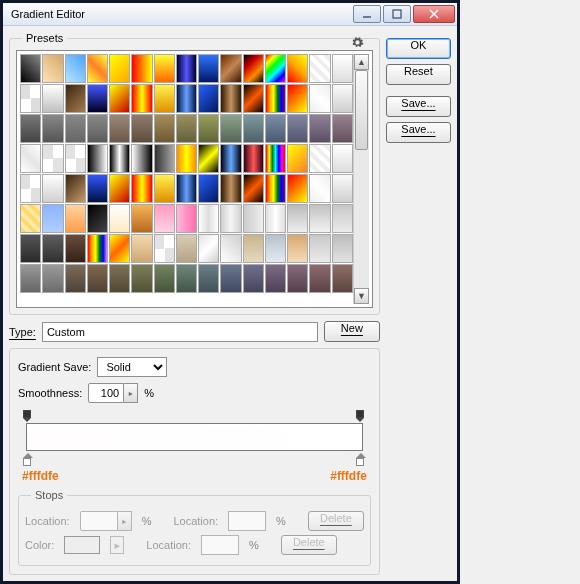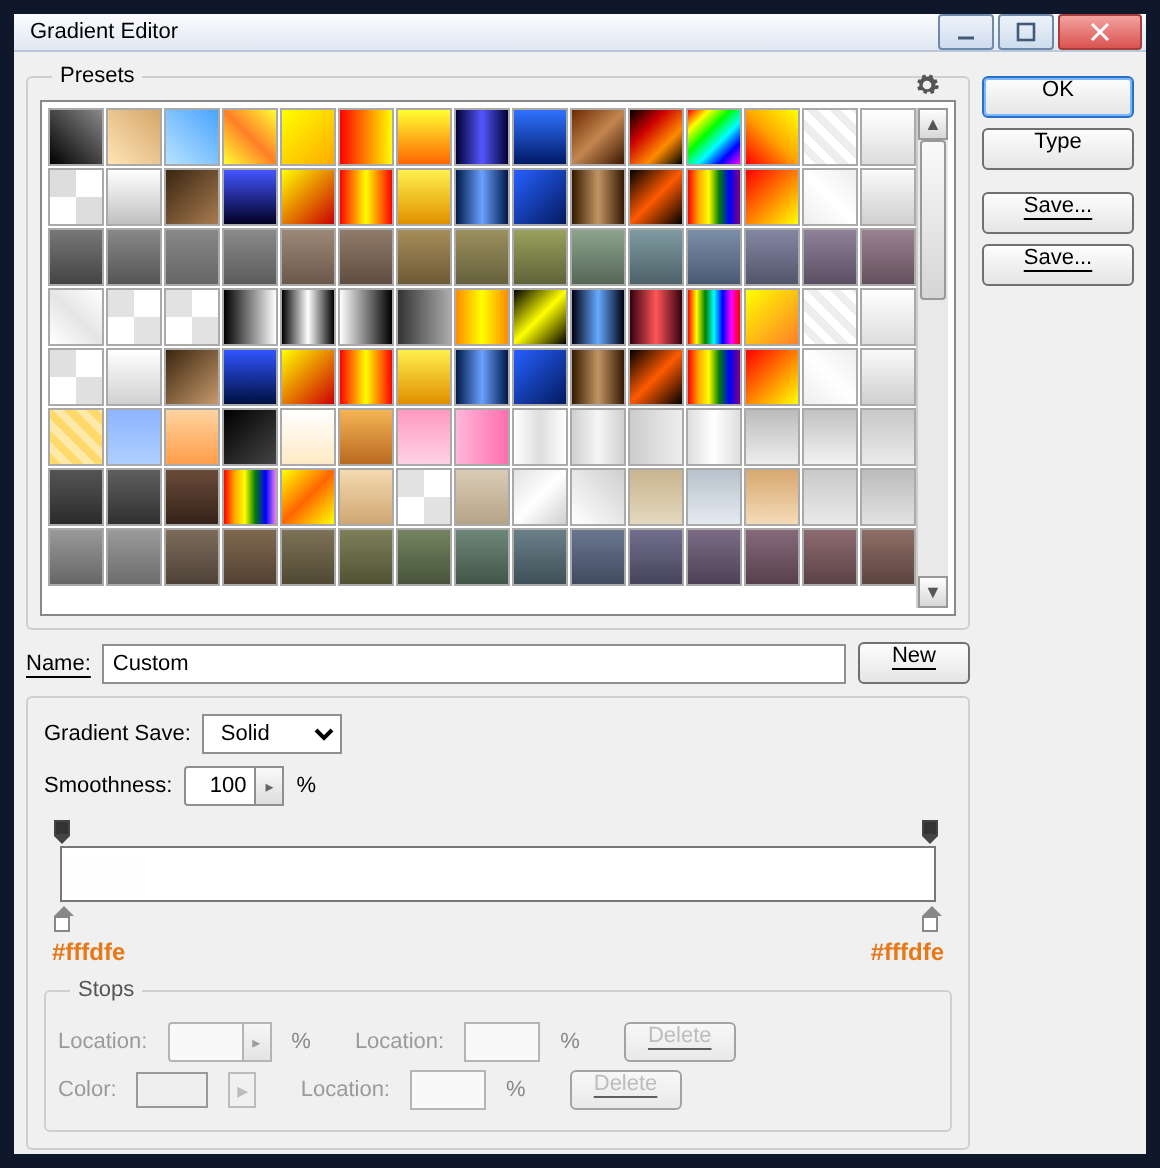--- a/index.html
+++ b/index.html
@@ -1,17 +1,17 @@
 <!DOCTYPE html>
 <html><head>
 <meta charset="utf-8">
 <style>
 * { box-sizing: border-box; margin: 0; padding: 0; font-family: "Segoe UI", Tahoma, sans-serif; font-size: 11px; }
 body { background: #f0f0f0; width: 580px; height: 584px; overflow: hidden; }
-.window { width: 580px; height: 584px; background: #f0f0f0; border: 7px solid #0f172a; display: flex; flex-direction: column; }
+.window { width: 460px; height: 584px; background: #f0f0f0; border: 3px solid #0f172a; display: flex; flex-direction: column; }
 .titlebar { height: 28px; background: linear-gradient(#fcfcfd,#e0e7f3); display: flex; align-items: center; padding: 0 2px 0 8px; border-bottom: 1px solid #b9c8da; }
 .titlebar .title { flex: 1; color: #000; }
 .titlebar .tbtn { width: 28px; height: 18px; margin-left: 2px; border: 1px solid #6f8aa8; border-radius: 2px; background: linear-gradient(#eef3fa,#cfdced); display: flex; align-items: center; justify-content: center; color: #405a77; }
 .titlebar .tbtn.close { background: linear-gradient(#f3a3a0,#d9534f); border-color: #a53d3a; color: #fff; width: 42px; }
 .titlebar .tbtn svg { width: 10px; height: 10px; }
 .body { flex: 1; display: flex; padding: 6px; gap: 6px; }
 .leftcol { flex: 1; display: flex; flex-direction: column; gap: 6px; }
 .rightcol { width: 76px; display: flex; flex-direction: column; gap: 5px; padding-top: 6px; }
 .btn { height: 21px; border: 1px solid #707070; border-radius: 3px; background: linear-gradient(#fdfdfd,#e5e5e5); display: flex; align-items: flex-start; justify-content: center; cursor: pointer; }
 .btn.default { border-color: #2a6fc9; box-shadow: 0 0 0 1px #7ab7ff inset; }
@@ -221,21 +221,21 @@
             <div class="scroll-btn">▲</div>
             <div class="scroll-track">
                 <div class="scroll-thumb"></div>
               </div>
             <div class="scroll-btn">▼</div>
           </div>
         </div>
       </fieldset>
 
       <div class="row name-row">
-        <label><span class="under">Name:</span></label>
+        <label><span class="under">Type:</span></label>
         <input type="text" value="Custom" style="">
         <div class="btn" style="width:56px">
             <span class="under">New</span>
           </div>
       </div>
 
       <div class="editor">
         <div class="row">
           <label><span>Gradient Save:</span></label>
           <select style="width:70px"><option>Solid</option></select>
@@ -302,21 +302,21 @@
           </div>
         </fieldset>
       </div>
     </div>
 
     <div class="rightcol">
       <div class="btn default">
           <span>OK</span>
         </div>
       <div class="btn">
-          <span>Type</span>
+          <span>Reset</span>
         </div>
       <div class="btn" style="margin-top:6px">
           <span class="under">Save...</span>
         </div>
       <div class="btn">
           <span class="under">Save...</span>
         </div>
     </div>
   </div>
 </div>

